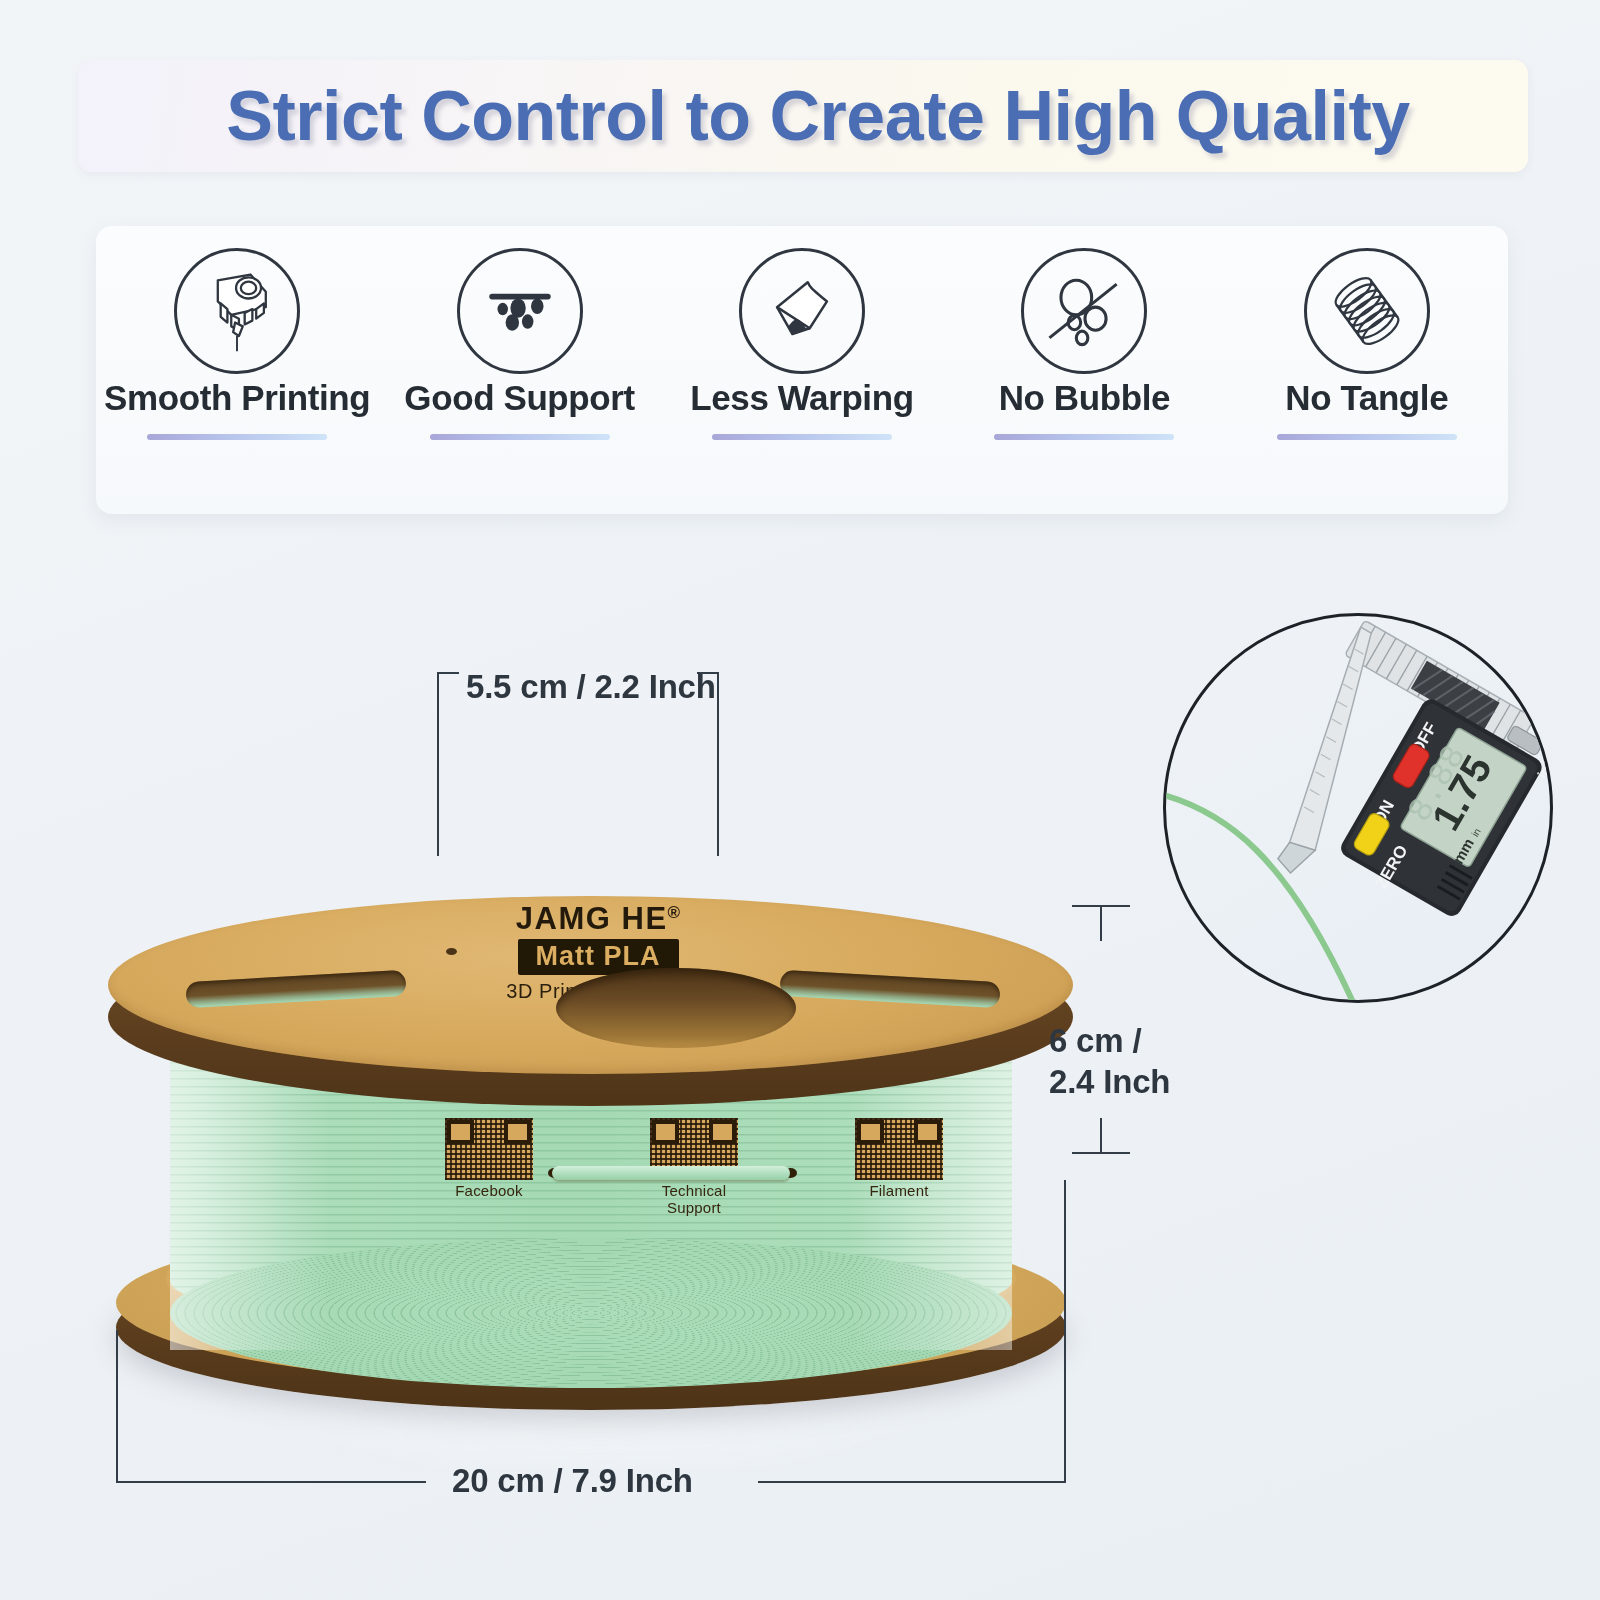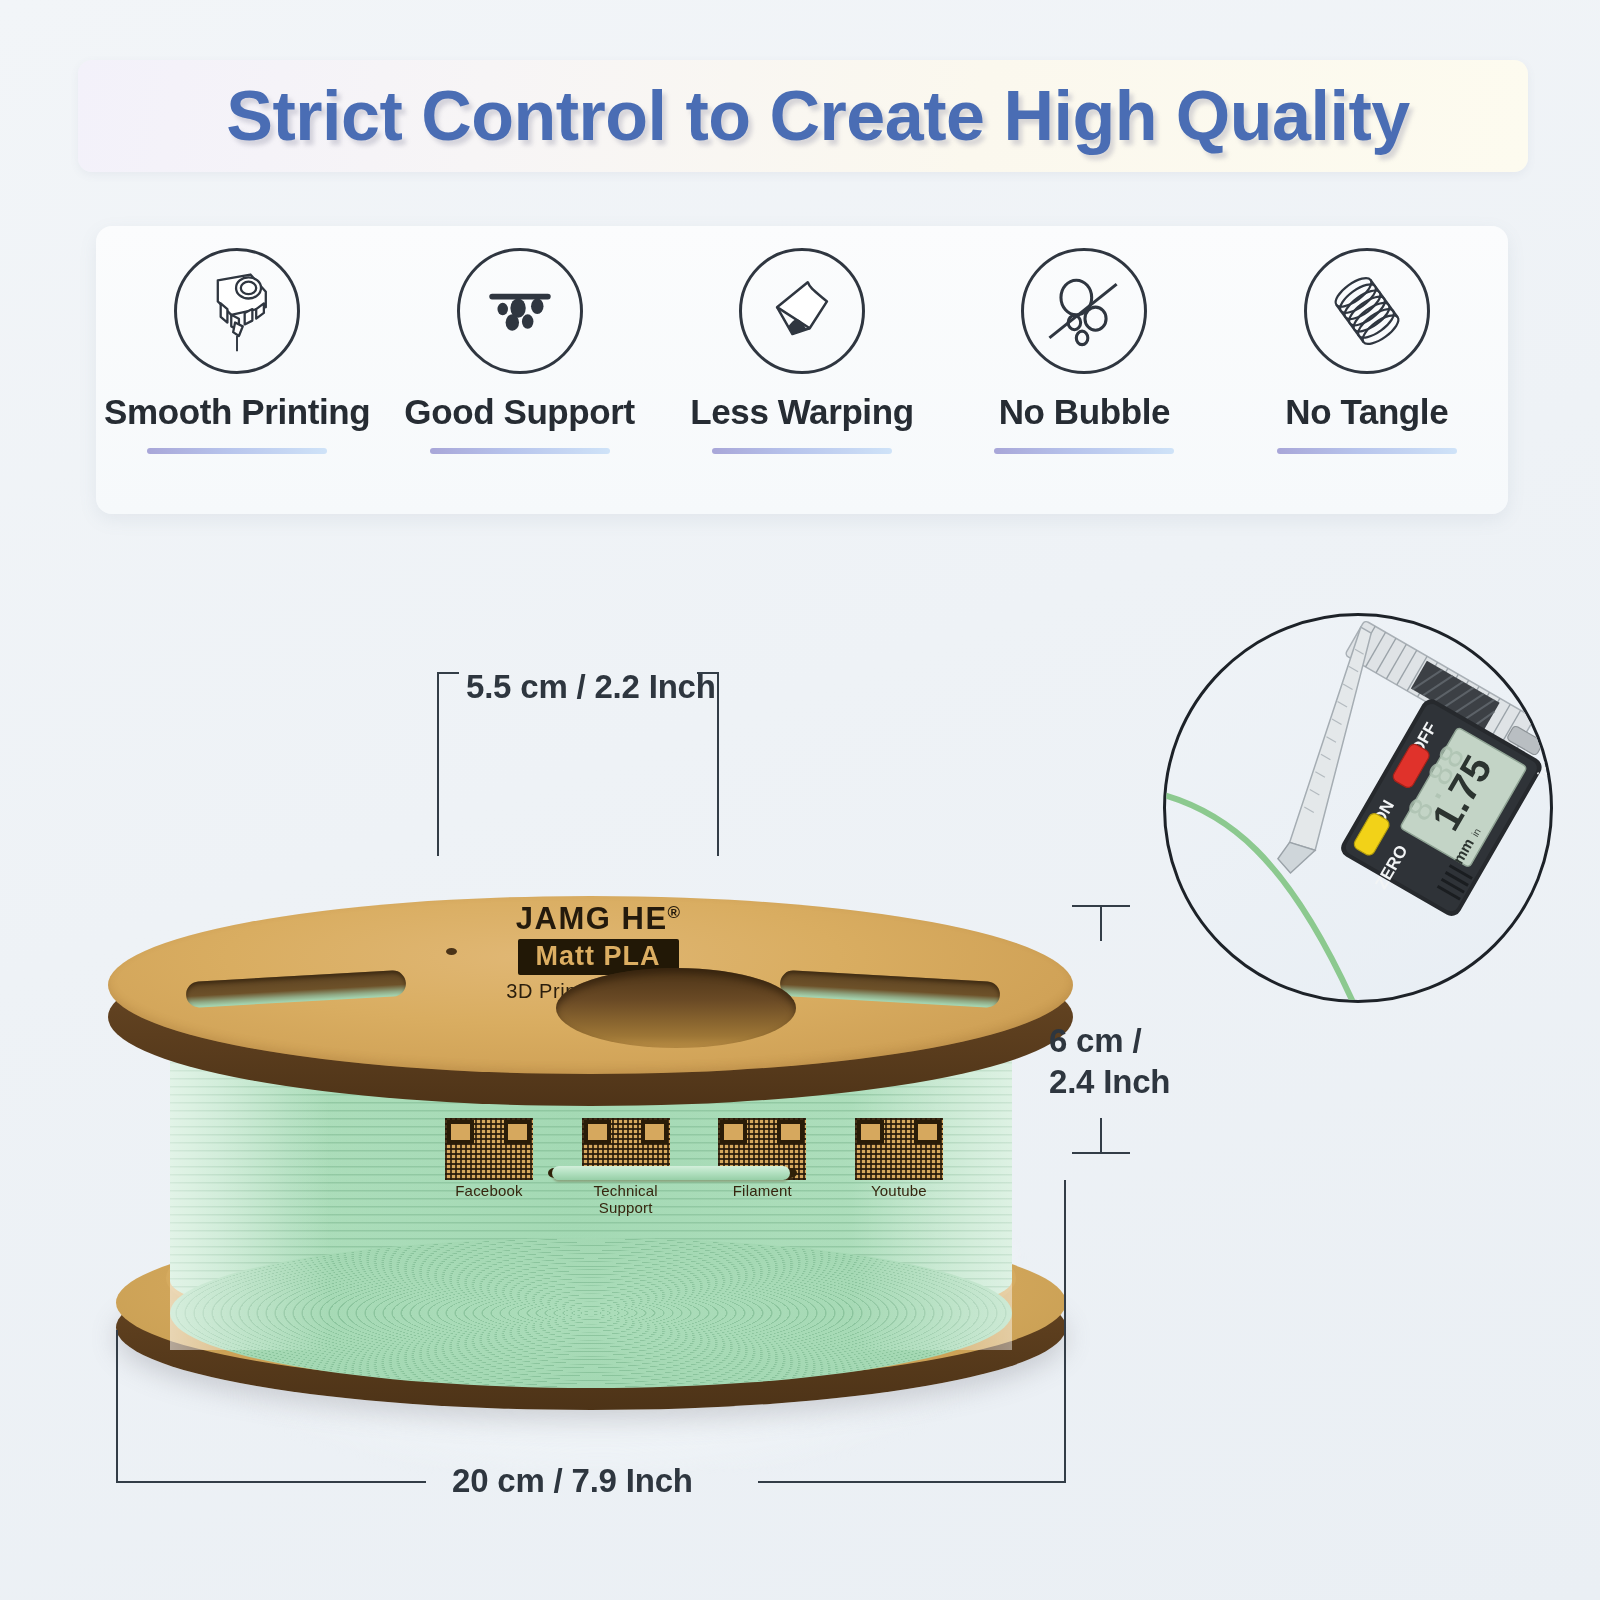--- a/index.html
+++ b/index.html
@@ -67,21 +67,21 @@
     height: 126px;
     border: 3px solid #2f3640;
     border-radius: 50%;
     display: flex;
     align-items: center;
     justify-content: center;
     overflow: hidden;
   }
   .feature-icon svg { width: 96px; height: 96px; display: block; }
   .feature-label {
-    margin-top: 18px;
+    margin-top: 4px;
     font-size: 35px;
     font-weight: bold;
     color: #262c33;
     white-space: nowrap;
     letter-spacing: -0.4px;
   }
   .feature-underline {
     margin-top: 16px;
     width: 180px;
     height: 6px;
@@ -554,24 +554,20 @@
         </div>
         <div class="qr-item">
           <div class="qr-box"></div>
           <div class="qr-caption" style="white-space:pre-line;">Technical
 Support</div>
         </div>
         <div class="qr-item">
           <div class="qr-box"></div>
           <div class="qr-caption">Filament</div>
         </div>
-        <div class="qr-item">
-          <div class="qr-box"></div>
-          <div class="qr-caption">Youtube</div>
-        </div>
       </div>
 
       <div class="clip-hole" style="position:absolute; left:440px; top:468px;"></div>
       <div class="clip-hole" style="position:absolute; left:676px; top:468px;"></div>
       <div id="clip-strand"></div>
 
     </div>
 
   </div>
 

